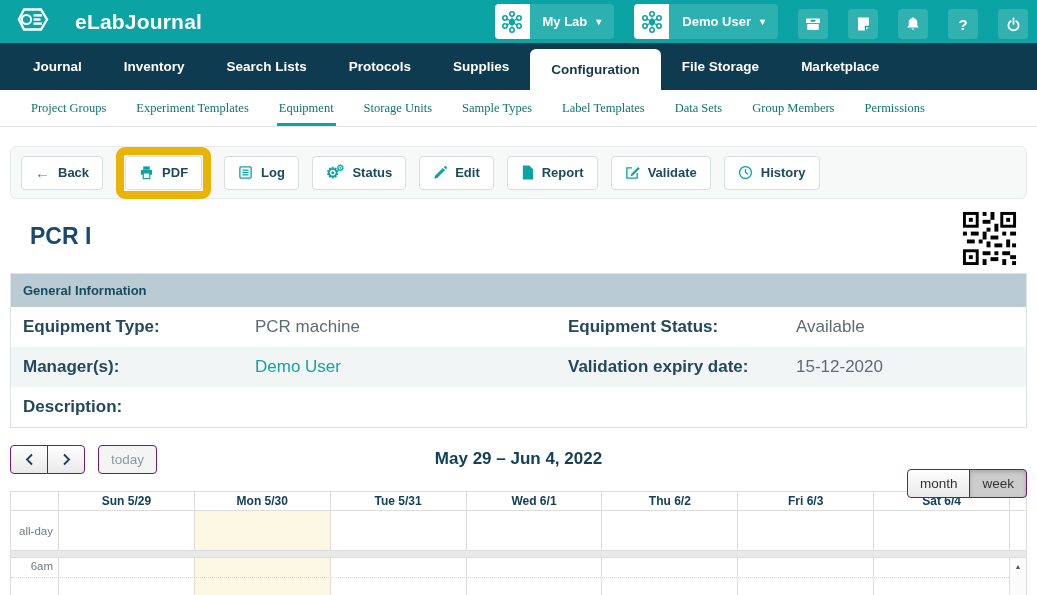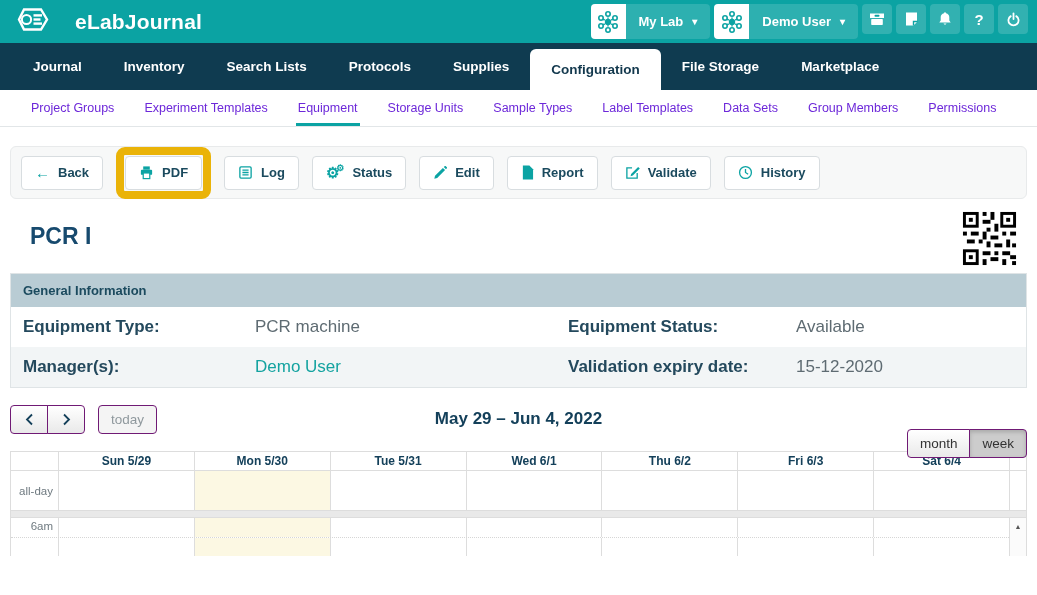--- a/index.html
+++ b/index.html
@@ -2,39 +2,39 @@
 <html><head>
 <meta charset="utf-8">
 <style>
   * { box-sizing: border-box; margin: 0; padding: 0; }
   html, body { width: 1037px; height: 595px; overflow: hidden; }
   body { font-family: "Liberation Sans", sans-serif; background: #fff; position: relative; }
 
   
   .topbar { height: 43px; background: #0ba3a3; display: flex; align-items: center; padding: 0 9px 0 13px; }
   .logo { display: flex; align-items: center; gap: 24px; color: #fff; font-weight: bold; font-size: 21px; letter-spacing: .2px; cursor: pointer; }
-  .topbar-right { margin-left: auto; display: flex; align-items: flex-start; gap: 4px; }
+  .topbar-right { margin-left: auto; display: flex; align-items: flex-end; gap: 20px; }
   .selector { display: flex; align-items: stretch; height: 35px; border-radius: 4px; overflow: hidden;
               background: rgba(255,255,255,.14); cursor: pointer; }
   .selector .iconbox { width: 35px; background: #fff; display: flex; align-items: center; justify-content: center; }
   .selector .sel-label { display: flex; align-items: center; gap: 9px; padding: 0 13px; color: #fff; font-weight: bold; font-size: 13px; }
   .caret { font-size: 10px; color: #fff; }
   .hbtn { width: 30px; height: 30px; border: none; border-radius: 4px; background: rgba(255,255,255,.16);
           color: #fff; display: flex; align-items: center; justify-content: center; cursor: pointer; font-family: inherit; }
   .hbtn svg { display: block; }
   .hbtn.qmark { font-size: 15px; font-weight: bold; }
 
   
   .mainnav { height: 47px; background: #0f3b50; display: flex; align-items: stretch; padding-left: 12px; }
   .nav-item { display: flex; align-items: center; padding: 0 21px; color: #fff; font-weight: bold; font-size: 13.5px; cursor: pointer; }
   .nav-item.active { background: #fff; color: #12384d; margin-top: 6px; border-radius: 6px 6px 0 0; }
 
   
   .subnav { height: 37px; background: #fff; border-bottom: 1px solid #e2e6e8; display: flex; align-items: stretch; padding-left: 16px; }
-  .subnav-item { display: flex; align-items: center; padding: 0 15px; color: #6d28d9; font-size: 12.5px; cursor: pointer; position: relative; }
+  .subnav-item { display: flex; align-items: center; padding: 0 15px; color: #0f766e; font-size: 12.5px; cursor: pointer; position: relative; font-family: Liberation Serif, serif; }
   .subnav-item.active::after { content: ""; position: absolute; left: 13px; right: 13px; bottom: 0; height: 3px; background: #0ba3a3; }
 
   .page-pad { padding: 19px 10px 0; }
 
   
   .btn-toolbar { background: #f7f8f8; border: 1px solid #e8eaeb; border-radius: 6px; height: 53px;
                  display: flex; align-items: center; gap: 13px; padding: 0 10px; }
   .tbtn { display: inline-flex; align-items: center; gap: 8px; height: 34px; padding: 0 13px;
           background: #fff; border: 1px solid #d8dde0; border-radius: 4px; cursor: pointer;
           font-family: inherit; font-weight: bold; font-size: 13px; color: #1b4a5e; }
@@ -337,20 +337,26 @@
       <span class="fvalue">PCR machine</span>
       <span class="flabel">Equipment Status:</span>
       <span class="fvalue">Available</span>
     </div>
     <div class="info-row striped">
       <span class="flabel">Manager(s):</span>
       <span class="fvalue link">Demo User</span>
       <span class="flabel">Validation expiry date:</span>
       <span class="fvalue">15-12-2020</span>
     </div>
+    <div class="info-row">
+      <span class="flabel">Description:</span>
+      <span class="fvalue"></span>
+      <span></span>
+        <span></span>
+    </div>
   </div>
 
   <div class="cal-toolbar">
     <span class="nav-group">
       <button class="fcbtn">
         <svg width="9" height="13" viewBox="0 0 9 13" fill="none" stroke="#14405a" stroke-width="1.8">
             <path d="M7 1.5 2 6.5l5 5"></path>
           </svg>
       </button>
       <button class="fcbtn">

